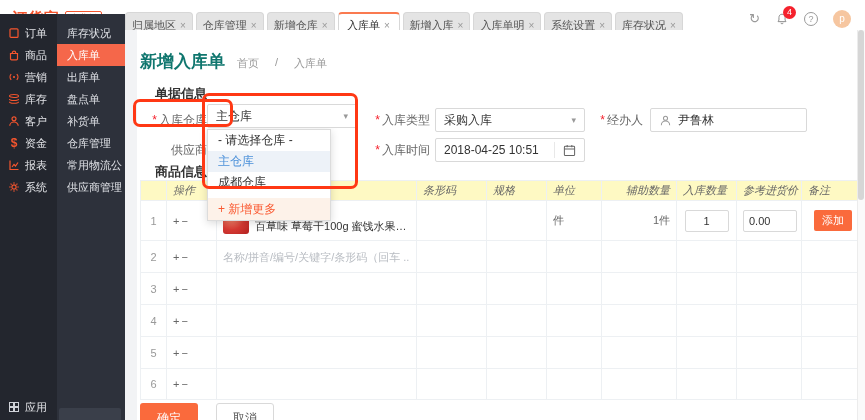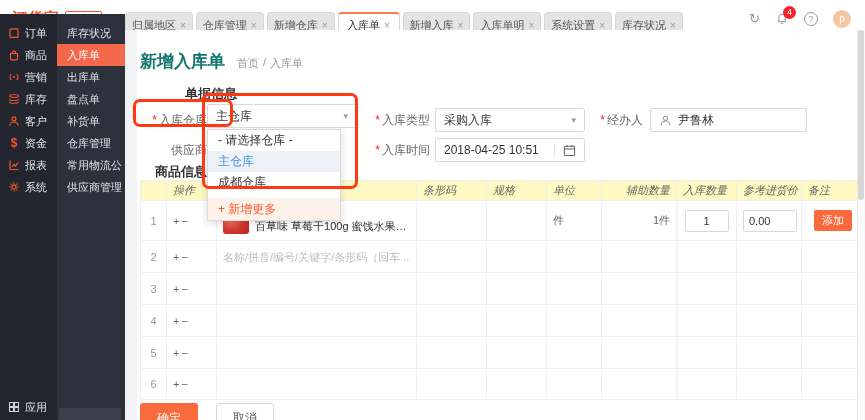--- a/index.html
+++ b/index.html
@@ -33,23 +33,23 @@
   .dollar-glyph { color:#f5552e; font-weight:bold; font-size:12px; width:12px; text-align:center; }
   .spacer { flex:1 1 auto; }
   .apps-item { height:22px; display:flex; align-items:center; gap:5px; padding-left:8px; color:#e3e4e8; font-size:11px; cursor:pointer; margin-bottom:2px; }
   .partial-block { height:12px; background:#3a3f4a; margin:0 4px 0 2px; border-radius:2px 2px 0 0; }
 
   
   .content { position:absolute; left:125px; top:30px; right:0; bottom:0; background:#fff; }
   .gutter { position:absolute; left:0; top:0; bottom:0; width:12px; background:#f2f3f5; }
   .page-header { position:absolute; left:15px; top:20px; display:flex; align-items:baseline; gap:12px; }
   .page-title { font-size:17px; font-weight:bold; color:#0f766e; }
-  .breadcrumb { font-size:11px; color:#999; display:flex; gap:4px; }
+  .breadcrumb { font-size:11px; color:#999; display:flex; gap:16px; }
   .section-title { position:absolute; font-size:13px; font-weight:bold; color:#333; }
-  .sec-order { left:30px; top:55px;margin-left:30px; }
+  .sec-order { left:30px; top:55px; }
   .sec-products { left:30px; top:133px; }
 
   .f-label { position:absolute; height:24px; line-height:24px; font-size:12px; color:#666; text-align:right; white-space:nowrap; }
   .req { color:#f5222d; margin-right:2px; }
   .f-select, .f-input { position:absolute; height:24px; border:1px solid #d9d9d9; border-radius:2px; background:#fff; font-size:12px; color:#333; display:flex; align-items:center; padding:0 8px; cursor:pointer; }
   .caret { margin-left:auto; color:#999; font-size:9px; }
   .f-input input { border:none; outline:none; font-size:12px; color:#333; width:100%; font-family:inherit; background:transparent; }
   .addon-icon { display:inline-flex; margin-right:6px; flex:0 0 auto; }
   .cal-box { margin-left:auto; padding-left:8px; border-left:1px solid #e8e8e8; height:16px; display:flex; align-items:center; }
 
@@ -74,21 +74,21 @@
   .qty-input { width:44px; text-align:center; }
   .price-input { width:54px; text-align:left; }
   .add-btn { float:right; background:#fa6a3c; color:#fff; border:none; border-radius:2px; font-size:11px; padding:3px 8px; cursor:pointer; font-family:inherit; }
 
   
   .confirm-btn { position:absolute; left:15px; top:373px; width:58px; height:30px; background:#fa6a3c; color:#fff; border:none; border-radius:3px; font-size:12px; cursor:pointer; font-family:inherit; }
   .cancel-btn { position:absolute; left:91px; top:373px; width:58px; height:30px; background:#fff; color:#555; border:1px solid #d9d9d9; border-radius:3px; font-size:12px; cursor:pointer; font-family:inherit; }
 
   
   .wh-select { position:absolute; left:207px; top:104px; width:150px; z-index:41; }
-  .wh-panel { position:absolute; left:207px; top:129px; width:134px; height:92px; background:#fff; border:1px solid #dcdcdc; box-shadow:0 2px 8px rgba(0,0,0,.15); z-index:40; display:flex; flex-direction:column; }
+  .wh-panel { position:absolute; left:207px; top:129px; width:124px; height:92px; background:#fff; border:1px solid #dcdcdc; box-shadow:0 2px 8px rgba(0,0,0,.15); z-index:40; display:flex; flex-direction:column; }
   .wh-option { height:21px; line-height:21px; padding:0 10px; font-size:12px; color:#333; cursor:pointer; flex:0 0 auto; }
   .wh-option.selected { color:#4a90d9; background:#edf2f8; }
   .wh-addmore { margin-top:auto; height:22px; line-height:22px; padding:0 10px; font-size:12px; color:#fa5a32; background:#fdf2e9; cursor:pointer; flex:0 0 auto; }
 
   
   .anno { position:absolute; border:3px solid #ff3814; border-radius:7px; z-index:50; pointer-events:none; background:transparent; }
   .anno-label { left:133px; top:99px; width:100px; height:28px; }
   .anno-dropdown { left:202px; top:93px; width:156px; height:96px; }
 
   

